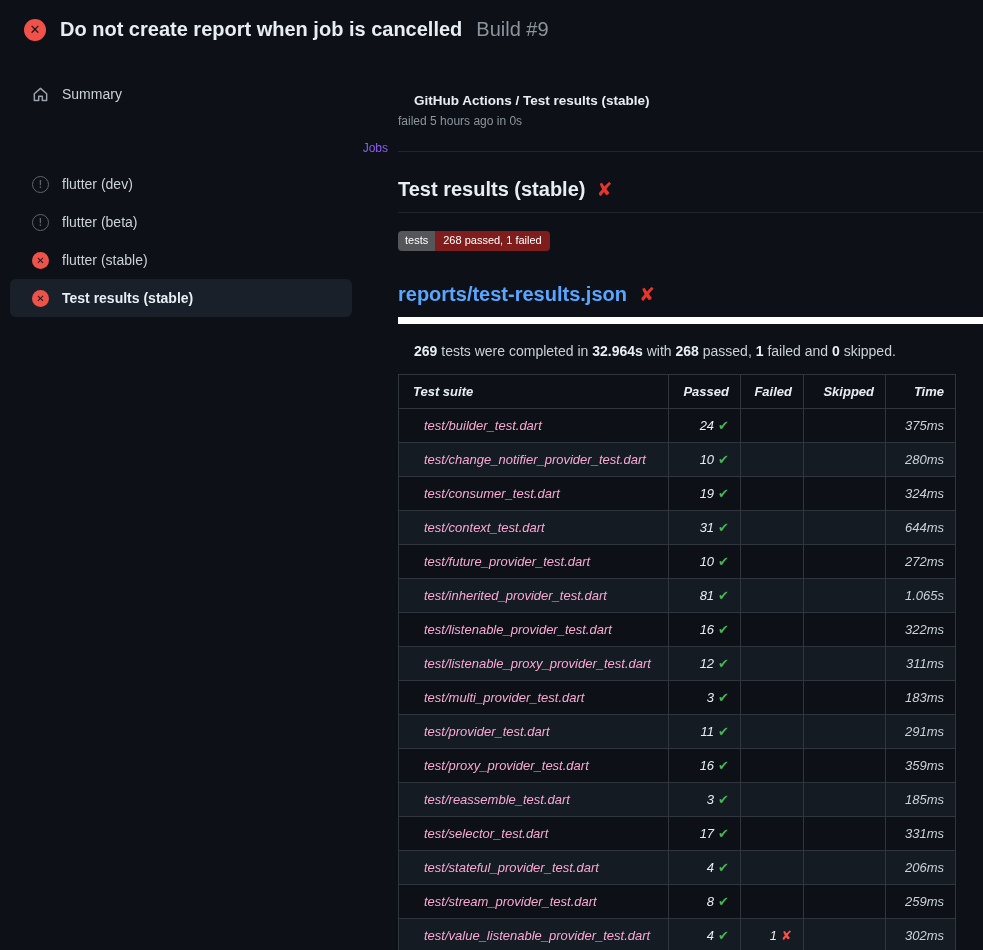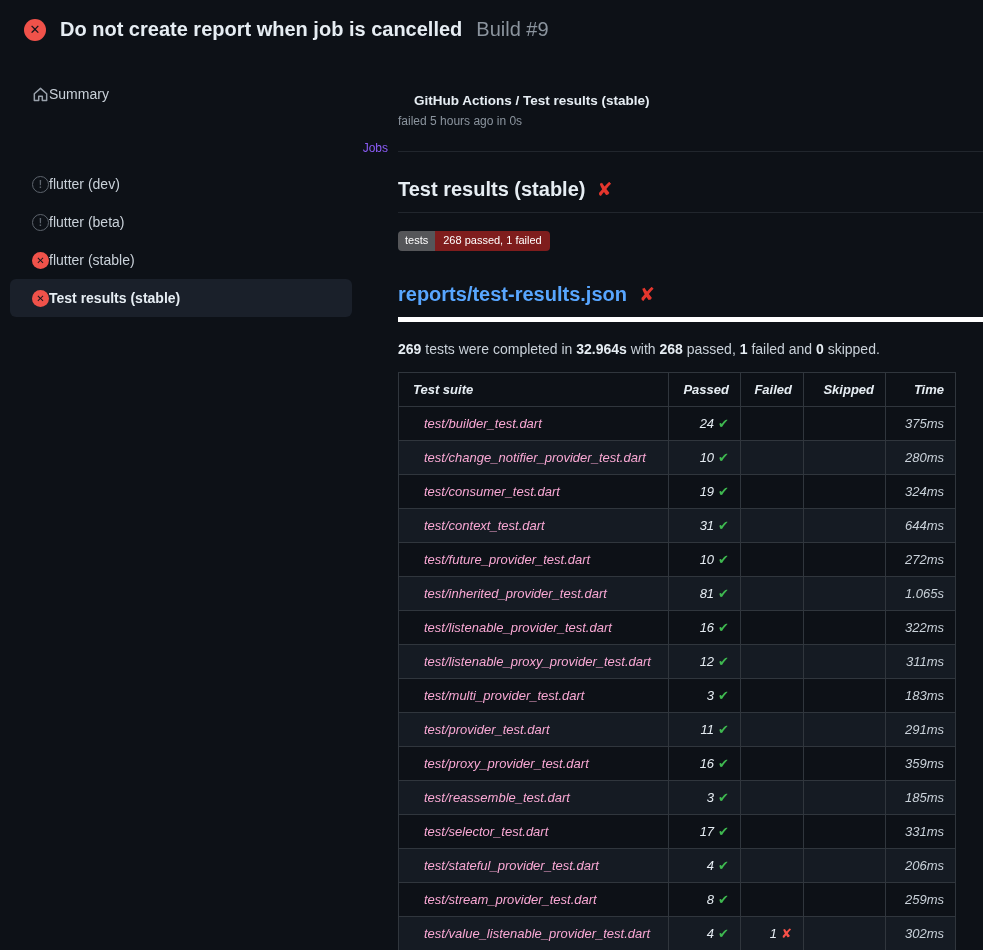--- a/index.html
+++ b/index.html
@@ -22,21 +22,21 @@
   .x-circle.sm { width:17px; height:17px; font-size:10px; }
   .app-title { font-size:20px; font-weight:bold; color:#e6edf3; white-space:nowrap; }
   .build-no  { font-size:20px; color:#8b949e; white-space:nowrap; }
 
   
   .layout { display:flex; align-items:flex-start; }
 
   
   .sidebar { width:388px; flex-shrink:0; padding-top:18px; }
   .side-item {
-    display:flex; align-items:center; 
+    display:flex; align-items:center; gap:13px;
     height:38px; width:342px; margin-left:10px; padding-left:22px;
     border-radius:6px; color:#c9d1d9; cursor:pointer;text-align:right;
   }
   .side-item.selected { background:#1a202a; color:#e6edf3; font-weight:bold; }
   .jobs-heading { font-size:12px; color:#8b5cf6; margin:28px 0 10px 32px;text-align:right; }
   .home-icon { width:17px; height:17px; flex-shrink:0; display:inline-flex; }
   .stop-icon {
     width:17px; height:17px; border:1.5px solid #5d646d; border-radius:50%;
     color:#5d646d; font-size:10px; font-weight:bold;
     display:inline-flex; align-items:center; justify-content:center; flex-shrink:0;
@@ -56,24 +56,24 @@
   .heading-x { color:#e5362d; font-size:19px; font-weight:bold; line-height:1; }
 
   .badge { display:inline-flex; margin-top:18px; border-radius:4px; overflow:hidden;
            font-size:11px; color:#ffffff; line-height:1; }
   .badge-left  { background:#555659; padding:4px 7px 5px 7px; }
   .badge-right { background:#7f1d1d; padding:4px 8px 5px 8px; }
 
   .report-title {
     display:flex; align-items:center; gap:12px;
     font-size:20px; font-weight:bold; color:#58a6ff;
-    margin-top:32px; padding-bottom:11px; border-bottom:5px solid #ffffff;
+    margin-top:32px; padding-bottom:11px; border-bottom:7px solid #ffffff;
     cursor:pointer;
   }
-  .summary-line { font-size:14px; color:#c9d1d9; margin:19px 0 15px 0; }
+  .summary-line { font-size:14px; color:#c9d1d9; margin:19px 0 15px 16px; }
   .summary-line b { color:#e6edf3; }
 
   
   table { border-collapse:collapse; width:557px; font-size:13px; table-layout:fixed;font-style:italic; }
   col.c-suite   { width:270px; }
   col.c-passed  { width:72px; }
   col.c-failed  { width:63px; }
   col.c-skipped { width:82px; }
   col.c-time    { width:70px; }
   th, td { border:1px solid #30363d; padding:0 11px; height:34px; }

